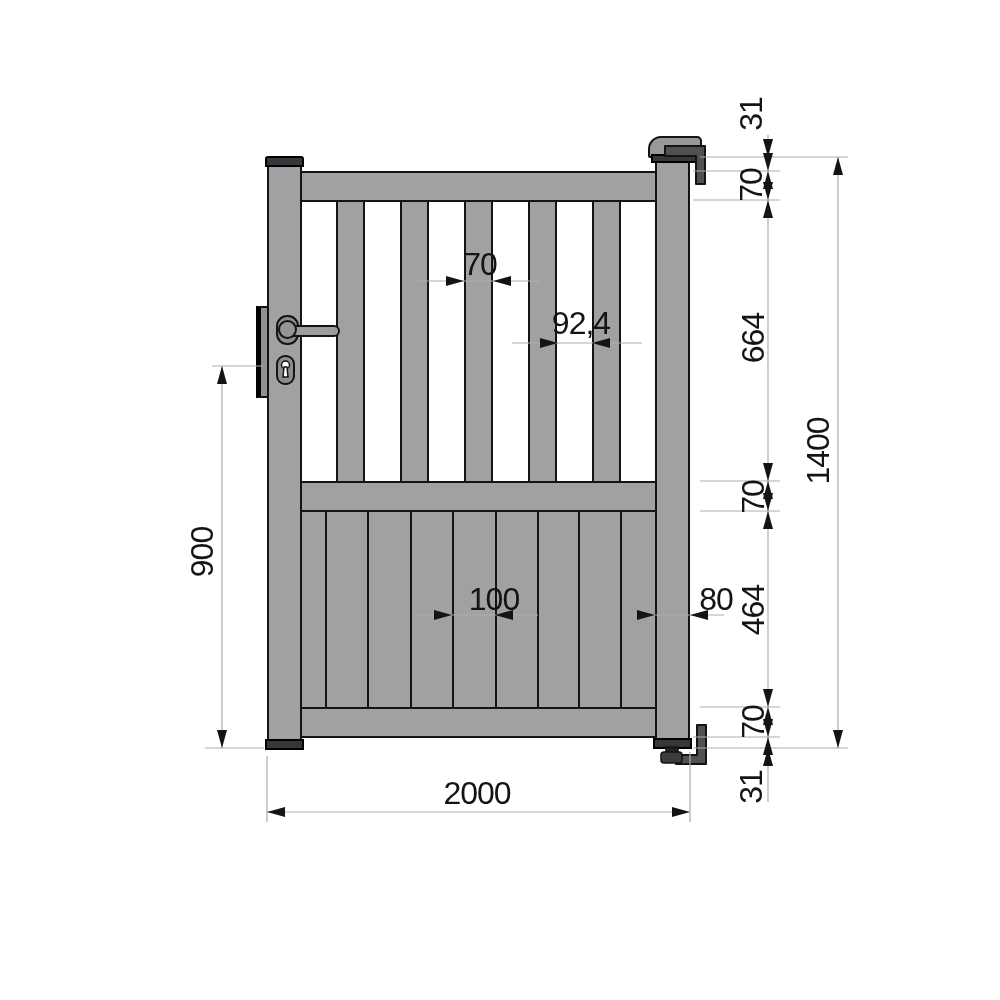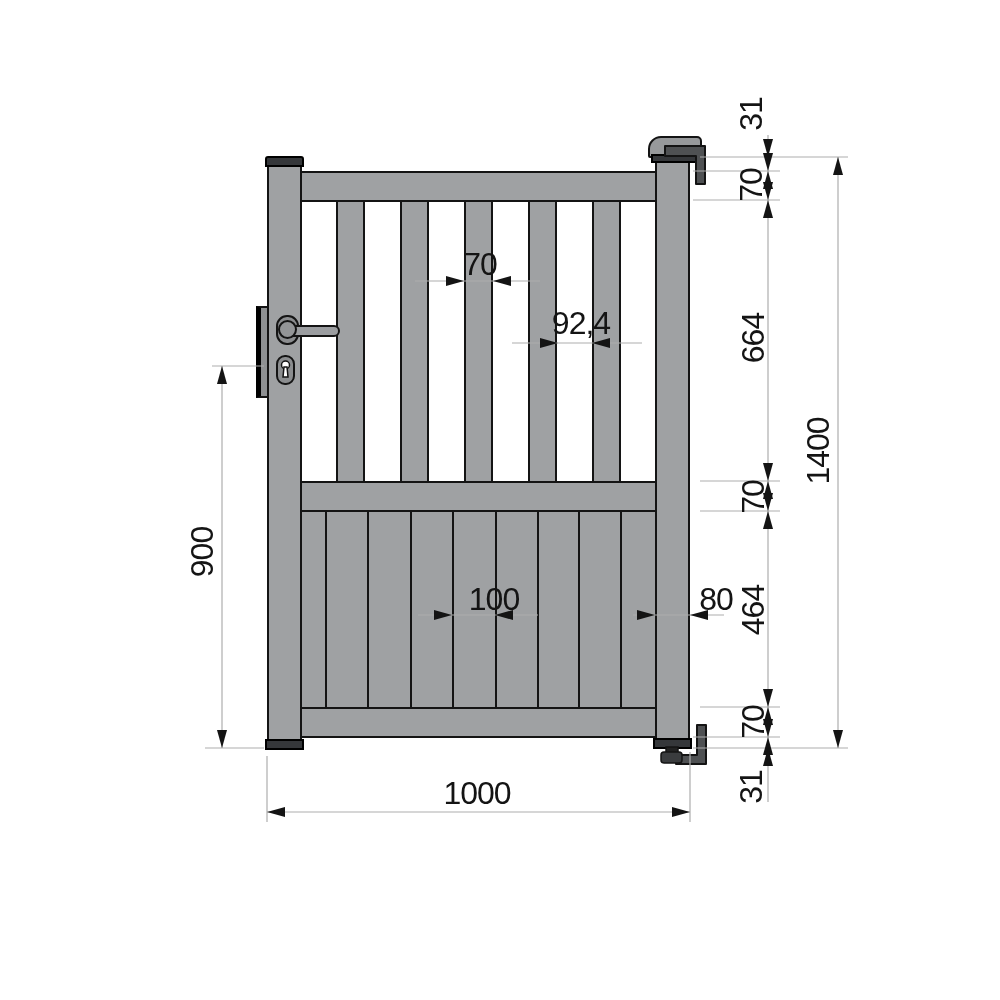--- a/index.html
+++ b/index.html
@@ -137,21 +137,21 @@
 
       <polygon points="655,615 637,610 637,620"></polygon>
       <polygon points="690,615 708,610 708,620"></polygon>
     </g>
   </svg>
 
   <div class="dim" style="left:480px;top:264px;">70</div>
   <div class="dim" style="left:581px;top:323px;">92,4</div>
   <div class="dim" style="left:494px;top:599px;">100</div>
   <div class="dim" style="left:672px;top:599px;margin-left:44px;">80</div>
-  <div class="dim" style="left:477px;top:793px;">1000</div>
+  <div class="dim" style="left:477px;top:793px;">2000</div>
   <div class="dim dimv" style="left:202px;top:552px;">900</div>
   <div class="dim dimv" style="left:818px;top:451px;">1400</div>
   <div class="dim dimv" style="left:751px;top:114px;">31</div>
   <div class="dim dimv" style="left:751px;top:185px;">70</div>
   <div class="dim dimv" style="left:753px;top:338px;">664</div>
   <div class="dim dimv" style="left:753px;top:497px;">70</div>
   <div class="dim dimv" style="left:753px;top:610px;">464</div>
   <div class="dim dimv" style="left:753px;top:722px;">70</div>
   <div class="dim dimv" style="left:751px;top:787px;">31</div>
 

